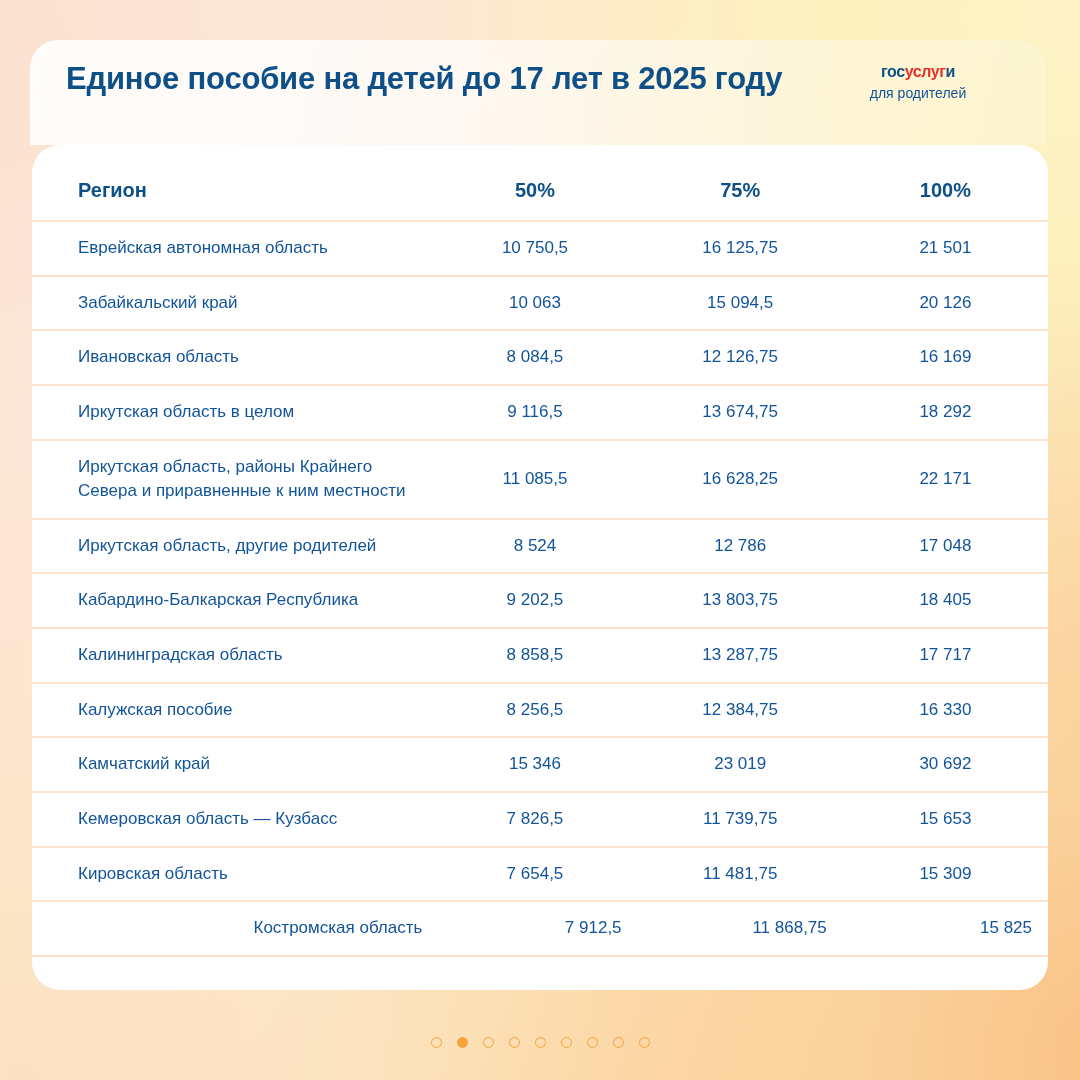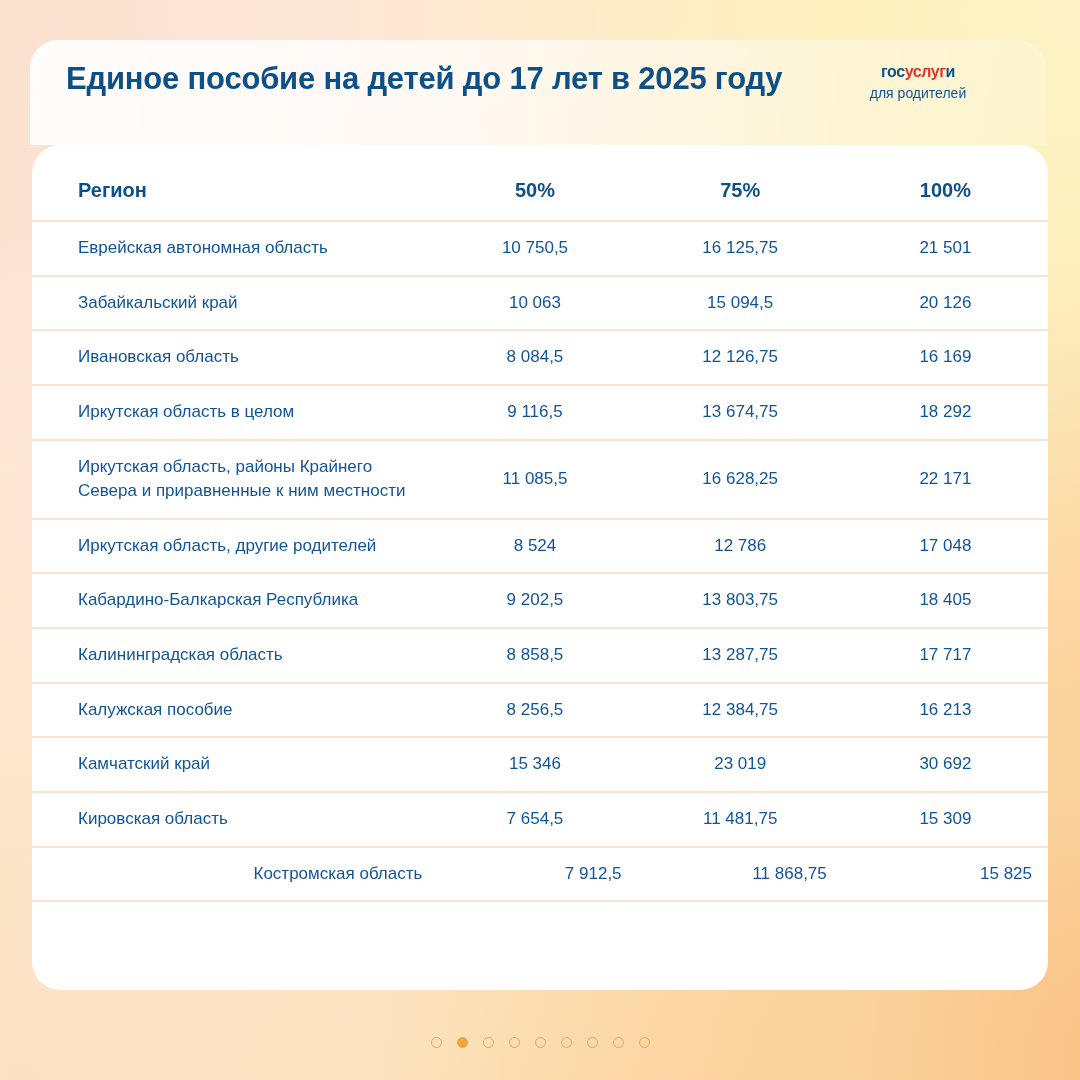--- a/index.html
+++ b/index.html
@@ -233,29 +233,35 @@
         <tr>
           <td class="td-region">Калининградская область</td>
           <td>8 858,5</td>
           <td>13 287,75</td>
           <td>17 717</td>
         </tr>
         <tr>
           <td class="td-region">Калужская пособие</td>
           <td>8 256,5</td>
           <td>12 384,75</td>
-          <td>16 213</td>
+          <td>16 330</td>
         </tr>
         <tr>
           <td class="td-region">Камчатский край</td>
           <td>15 346</td>
           <td>23 019</td>
           <td>30 692</td>
         </tr>
         <tr>
+          <td class="td-region">Кемеровская область — Кузбасс</td>
+          <td>7 826,5</td>
+          <td>11 739,75</td>
+          <td>15 653</td>
+        </tr>
+        <tr>
           <td class="td-region">Кировская область</td>
           <td>7 654,5</td>
           <td>11 481,75</td>
           <td>15 309</td>
         </tr>
         <tr>
           <td class="td-region">Костромская область</td>
           <td>7 912,5</td>
           <td>11 868,75</td>
           <td>15 825</td>

